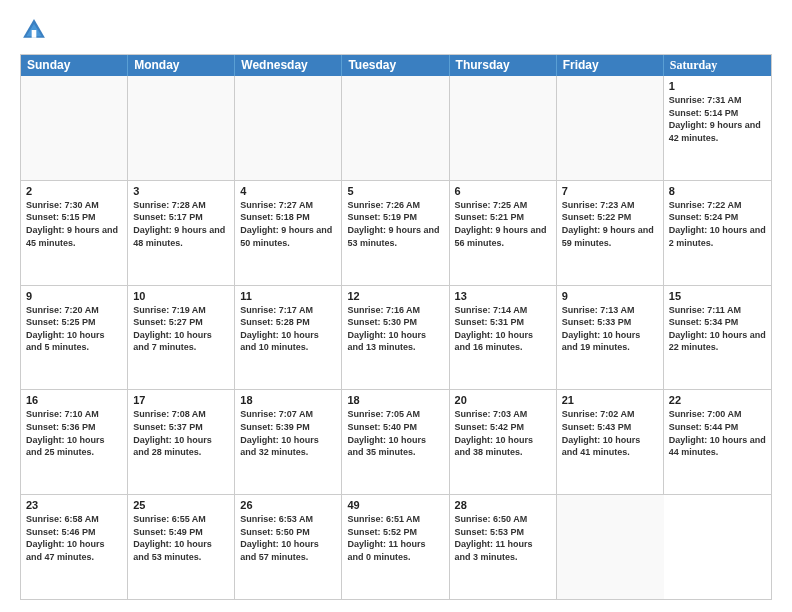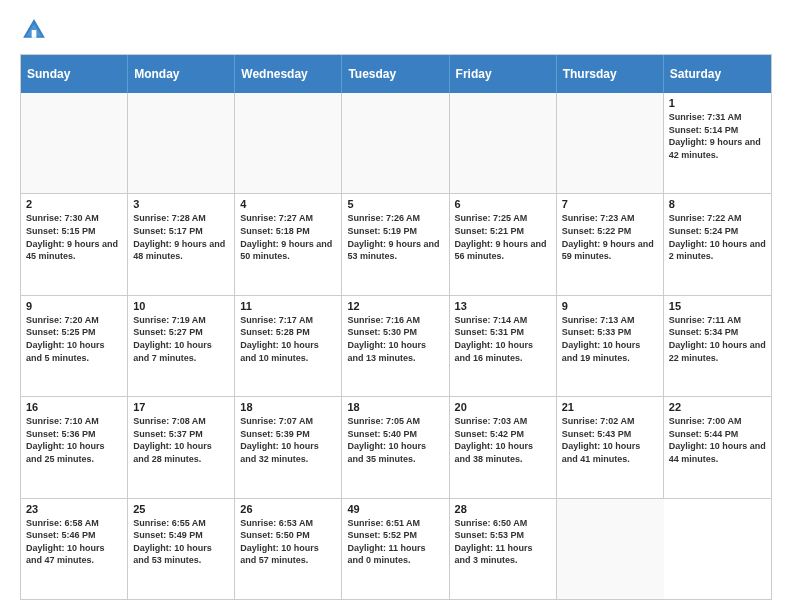--- a/index.html
+++ b/index.html
@@ -53,25 +53,25 @@
     }
     .cal-header {
       display: grid;
       grid-template-columns: repeat(7, 1fr);
       background: #3a7fc1;
     }
     .cal-header-cell {
       color: #fff;
       font-size: 12px;
       font-weight: bold;
-      padding: 12px 6px;
+      padding: 3px 6px;
       text-align: left;
       border-right: 1px solid #5a9fd4;
     }
-    .cal-header-cell:last-child { border-right: none; }
+    .cal-header-cell:last-child { border-right: none; font-family: Liberation Serif, serif; }
     .cal-body {
       flex: 1;
       display: flex;
       flex-direction: column;
     }
     .cal-row {
       display: grid;
       grid-template-columns: repeat(7, 1fr);
       flex: 1;
       border-top: 1px solid #ccc;
@@ -124,22 +124,22 @@
       <div class="title-location"></div>
     </div>
   </div>
 
   <div class="calendar">
     <div class="cal-header" id="cal-header-row">
         <div class="cal-header-cell">Sunday</div>
         <div class="cal-header-cell">Monday</div>
         <div class="cal-header-cell">Wednesday</div>
         <div class="cal-header-cell">Tuesday</div>
+        <div class="cal-header-cell">Thursday</div>
         <div class="cal-header-cell">Friday</div>
-        <div class="cal-header-cell">Thursday</div>
         <div class="cal-header-cell">Saturday</div>
       </div>
     <div class="cal-body" id="cal-body">
         <div class="cal-row">
           <div class="cal-cell empty"></div>
           <div class="cal-cell empty"></div>
           <div class="cal-cell empty"></div>
           <div class="cal-cell empty"></div>
           <div class="cal-cell empty"></div>
           <div class="cal-cell empty"></div>

